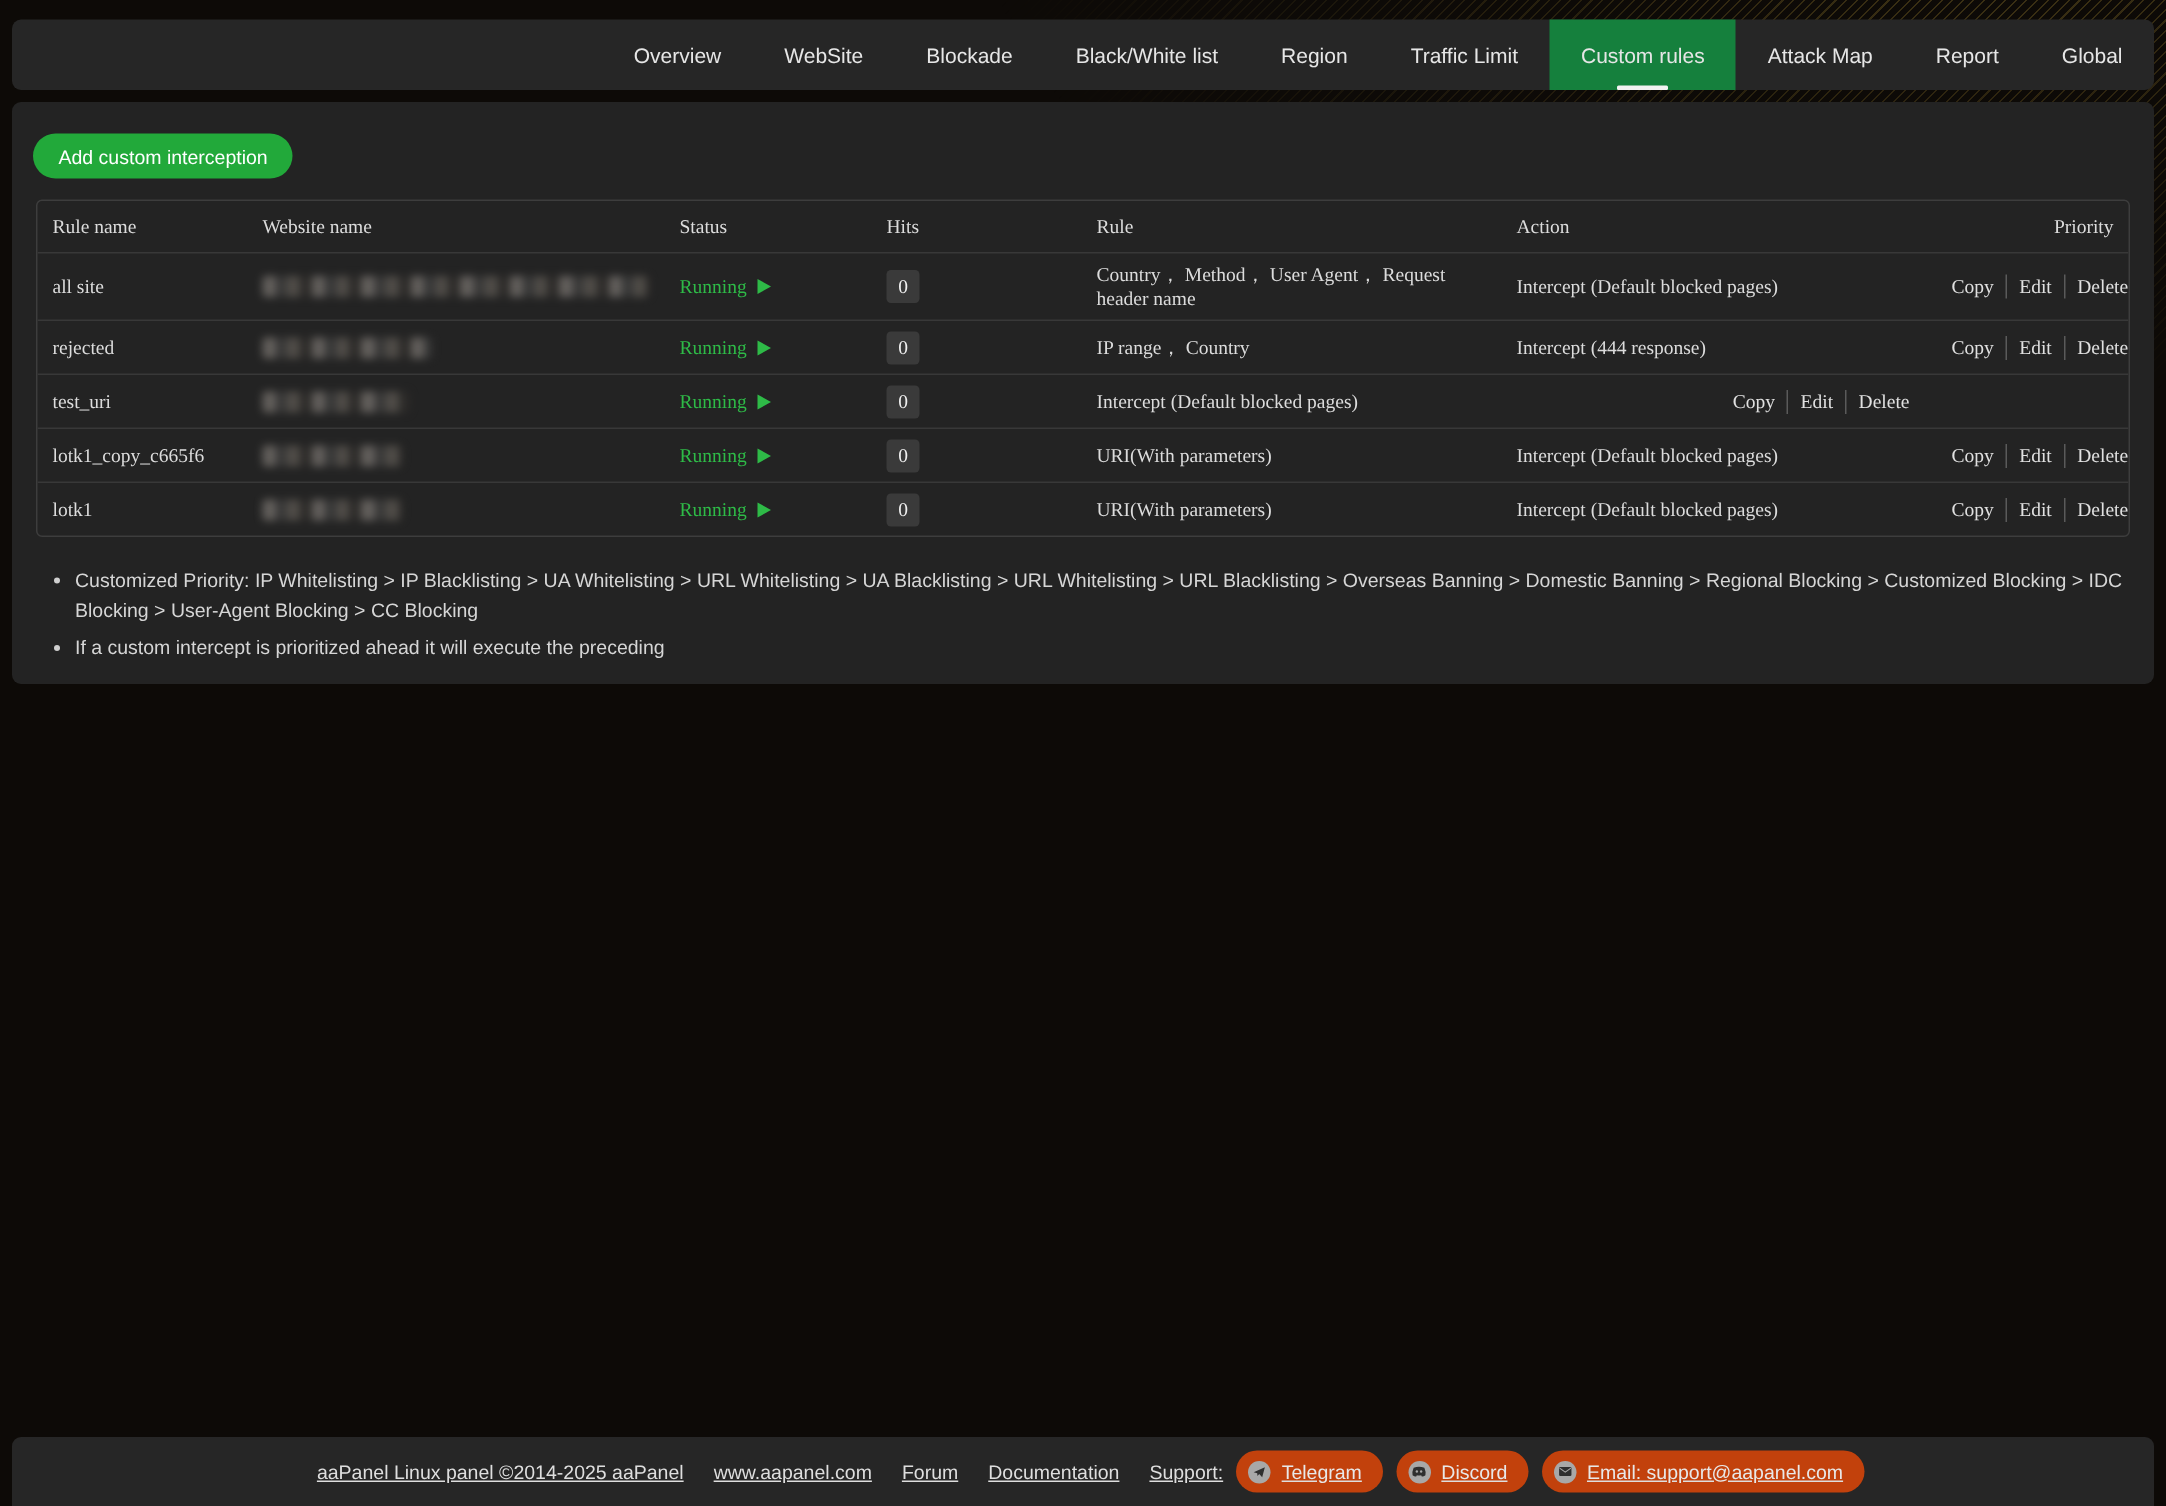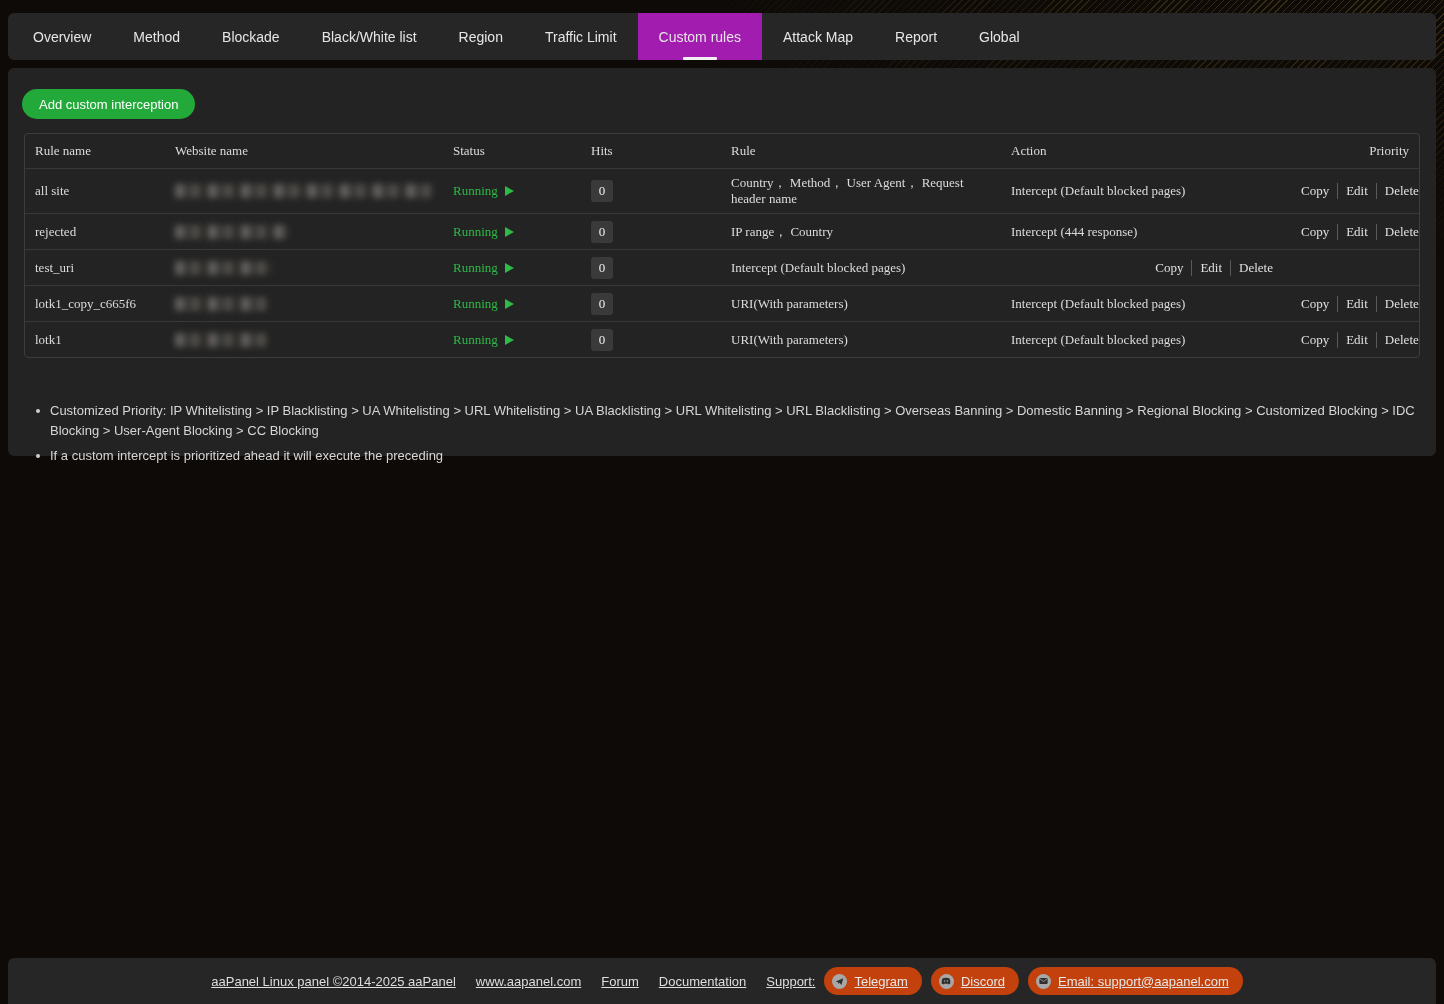--- a/index.html
+++ b/index.html
@@ -19,27 +19,28 @@
     -webkit-mask-image: radial-gradient(ellipse 900px 420px at 92% -5%, #000 0%, rgba(0,0,0,0.35) 45%, transparent 75%);
             mask-image: radial-gradient(ellipse 900px 420px at 92% -5%, #000 0%, rgba(0,0,0,0.35) 45%, transparent 75%);
   }
 
   
   .navbar {
     position: absolute; left: 8px; top: 13px; width: 1428px; height: 47px;
     background: #262626; border-radius: 6px;
     display: flex; align-items: stretch; padding-left: 4px;
     z-index: 2;
+    justify-content: flex-end;
   }
   .nav-tab {
     position: relative; display: flex; align-items: center;
     padding: 0 21px; font-size: 14px; color: #e6e6e6; cursor: pointer;
     white-space: nowrap;
   }
-  .nav-tab.active { background: #a21caf; }
+  .nav-tab.active { background: #15803d; }
   .nav-tab.active .tab-underline {
     position: absolute; left: 50%; bottom: 0; transform: translateX(-50%);
     width: 34px; height: 3px; background: #f2f2f2; border-radius: 1px;
   }
 
   
   .panel {
     position: absolute; left: 8px; top: 68px; width: 1428px; height: 388px;
     background: #232323; border-radius: 6px; z-index: 1;
   }
@@ -87,21 +88,21 @@
     min-width: 22px; padding: 3px 7px; text-align: center;
     background: #3a3a3a; border-radius: 3px; color: #f0f0f0;
   }
   .td.c-operate a { color: #e0e0e0; cursor: pointer; padding: 0 8px; text-decoration: none; }
   .td.c-operate a.sep { border-left: 1px solid #5a5a5a; }
   .td.c-operate a:last-child { padding-right: 0; }
 
   
   .notes {
     position: absolute; left: 16px; top: 309px; width: 1396px;
-    font-size: 13px; color: #d6d6d6; list-style: none; margin-top: 24px;
+    font-size: 13px; color: #d6d6d6; list-style: none;
   }
   .notes li {
     position: relative; padding-left: 26px; line-height: 20px; margin-bottom: 5px;
   }
   .notes li::before {
     content: ""; position: absolute; left: 12px; top: 8px;
     width: 4px; height: 4px; border-radius: 50%; background: #cfcfcf;
   }
 
   
@@ -128,21 +129,21 @@
 </head>
 <body>
 
 <div class="bg-texture"></div>
 
 <nav class="navbar">
   <div class="nav-tab">
       <span>Overview</span>
     </div>
   <div class="nav-tab">
-      <span>Method</span>
+      <span>WebSite</span>
     </div>
   <div class="nav-tab">
       <span>Blockade</span>
     </div>
   <div class="nav-tab">
       <span>Black/White list</span>
     </div>
   <div class="nav-tab">
       <span>Region</span>
     </div>

